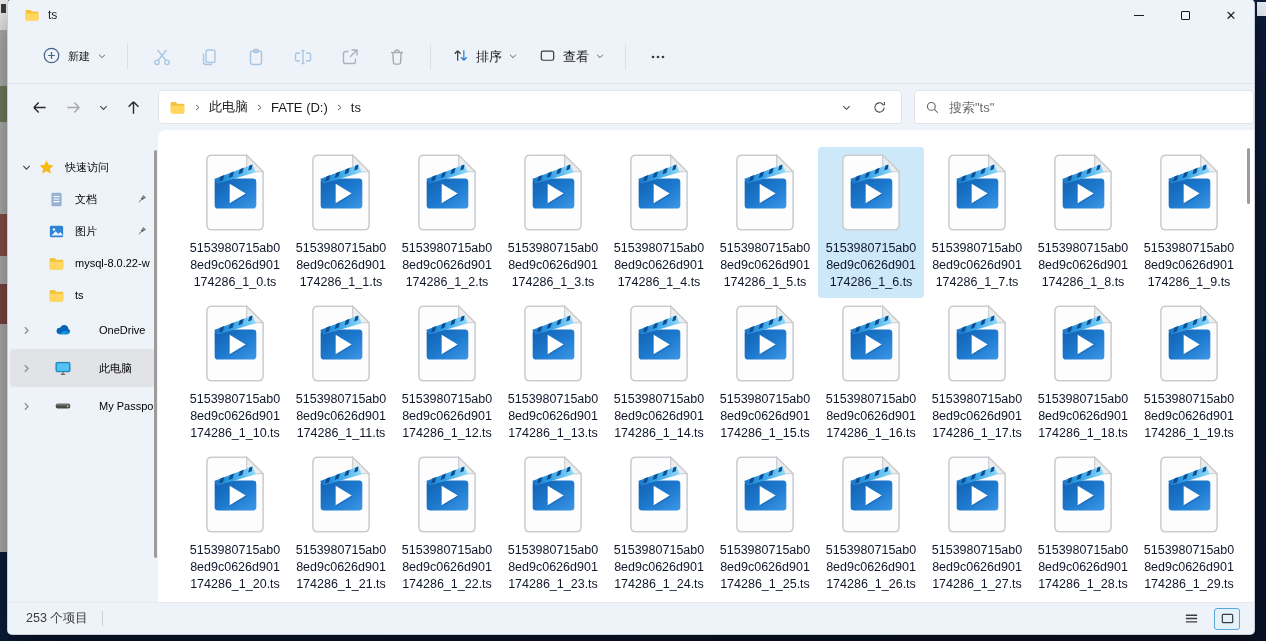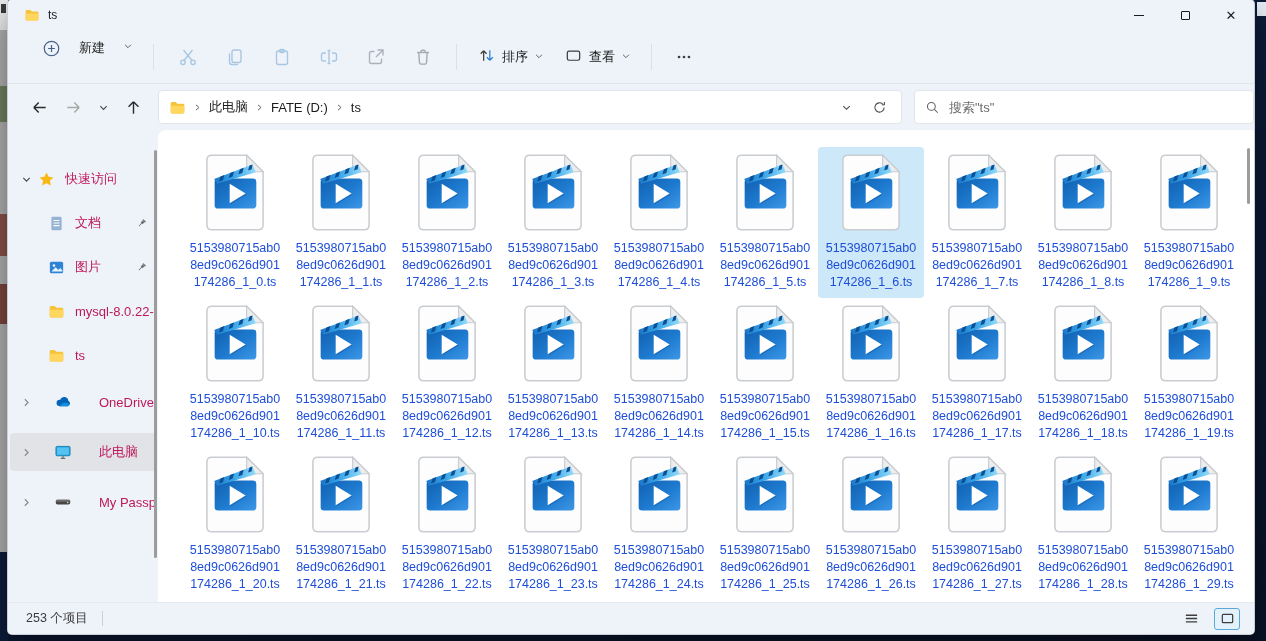--- a/index.html
+++ b/index.html
@@ -33,21 +33,21 @@
   .titlebar .ttext { margin-left:8px; font-size:12px; color:#1b1b1b; }
   .win-controls { margin-left:auto; display:flex; height:100%; }
   .wc { width:46px; height:100%; display:flex; align-items:center; justify-content:center; }
   .wc-min i { display:block; width:10px; height:1px; background:#1b1b1b; }
   .wc-max i { display:block; width:9px; height:9px; border:1px solid #1b1b1b; border-radius:1px; }
   .wc-close { font-size:13px; color:#1b1b1b; }
 
   
   .toolbar { height:54px; display:flex; align-items:center; padding-left:24px; flex:0 0 auto;
              border-bottom:1px solid rgba(0,0,0,.055); }
-  .tb-new { display:flex; gap:18px; padding:0 10px; height:36px; border-radius:4px; font-size:13px; }
+  .tb-new { display:flex; align-items:center; gap:7px; padding:0 10px; height:36px; border-radius:4px; font-size:11px; }
   .tb-sep { width:1px; height:26px; background:#dcdfe3; margin:0 10px; }
   .tb-ic { width:47px; height:36px; display:flex; align-items:center; justify-content:center; border-radius:4px; }
   .tb-lbl-btn { display:flex; align-items:center; gap:6px; padding:0 10px; height:36px; border-radius:4px; font-size:13px; }
   .tb-more { width:44px; height:36px; display:flex; align-items:center; justify-content:center; border-radius:4px; }
 
   
   .navbar { height:46px; display:flex; align-items:center; padding:0 0 0 14px; flex:0 0 auto; }
   .nv { width:34px; height:32px; display:flex; align-items:center; justify-content:center; border-radius:4px; }
   .nv.narrow { width:26px; }
   .addressbar { width:744px; height:34px; margin-left:8px; background:#fff; border:1px solid #e1e5ea;
@@ -57,39 +57,39 @@
   .crumb-label { white-space:nowrap; }
   .addr-right { margin-left:auto; display:flex; align-items:center; gap:20px; padding-right:4px; }
   .searchbox { width:340px; height:34px; margin-left:12px; background:#fff; border:1px solid #e1e5ea;
                border-radius:4px; display:flex; align-items:center; padding:0 10px; gap:9px; }
   .searchbox input { border:none; outline:none; flex:1; font-size:13px; font-family:inherit; background:transparent; color:#1b1b1b; }
   .searchbox input::placeholder { color:#6b6b6b; opacity:1; }
 
   
   .content { flex:1; display:flex; min-height:0; }
   .sidebar { width:150px; flex:0 0 auto; padding-top:21px; position:relative; }
-  .sb-item { display:flex; align-items:center; height:32px; margin:12px 2px; border-radius:4px;
-             font-size:13px; color:#be185d; padding-left:6px; }
+  .sb-item { display:flex; align-items:center; height:32px; margin:0 2px; border-radius:4px;
+             font-size:11px; color:#000000; padding-left:6px; }
   .sb-item.section { height:38px;gap:17px; }
   .sb-item.section:first-of-type { margin-top:0; }
   .sb-item.selected { background:#e2e3e6; }
   .sb-chevron { width:20px; display:flex; justify-content:center; flex:0 0 auto; }
   .sb-icon { width:20px; height:20px; display:flex; align-items:center; justify-content:center; margin-right:9px; flex:0 0 auto; }
   .sb-item.lv1 { padding-left:36px; }
   .sb-label { white-space:nowrap; overflow:hidden; flex:1; }
   .sb-pin { margin-right:8px; display:flex; flex:0 0 auto; }
   .sb-scrollbar { position:absolute; right:1px; top:20px; width:3px; height:408px; background:#9c9c9c; border-radius:2px; }
 
   .main { flex:1; background:#fff; border-radius:8px 0 0 0; position:relative; overflow:hidden;
           padding:17px 0 0 24px; }
   .grid { display:grid; grid-template-columns:repeat(10,106px); grid-auto-rows:151px; }
   .tile { display:flex; flex-direction:column; align-items:center; padding-top:5px; border-radius:4px; }
   .tile.selected { background:#cde8f8; }
   .ficon { width:62px; height:84px; display:block; }
-  .fname { margin-top:4px; text-align:center; font-size:12.5px; line-height:17px; color:#1d4ed8; }
+  .fname { margin-top:4px; text-align:center; font-size:12.5px; line-height:17px; color:#0f172a; }
   .main-scrollbar { position:absolute; right:4px; top:18px; width:3px; height:56px; background:#9c9c9c; border-radius:2px; }
 
   
   .statusbar { height:32px; flex:0 0 auto; display:flex; align-items:center; padding:0 14px 0 18px;
                font-size:12.5px; color:#3c3c3c; background:#eef3f9; border-top:1px solid #e6e9ee; }
   .st-div { width:1px; height:15px; background:#cfcfcf; margin-left:14px; }
   .st-right { margin-left:auto; display:flex; align-items:center; gap:10px; }
   .view-ic { width:26px; height:22px; display:flex; align-items:center; justify-content:center; border-radius:3px; }
   .view-ic.active { border:1px solid #5ba7da; background:#e4f2fb; }
 </style>

